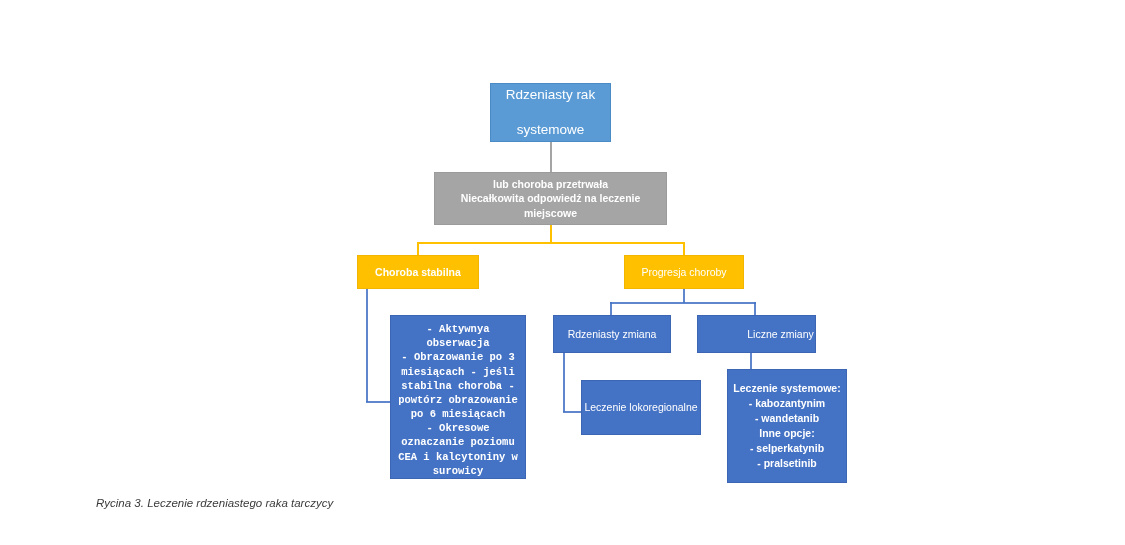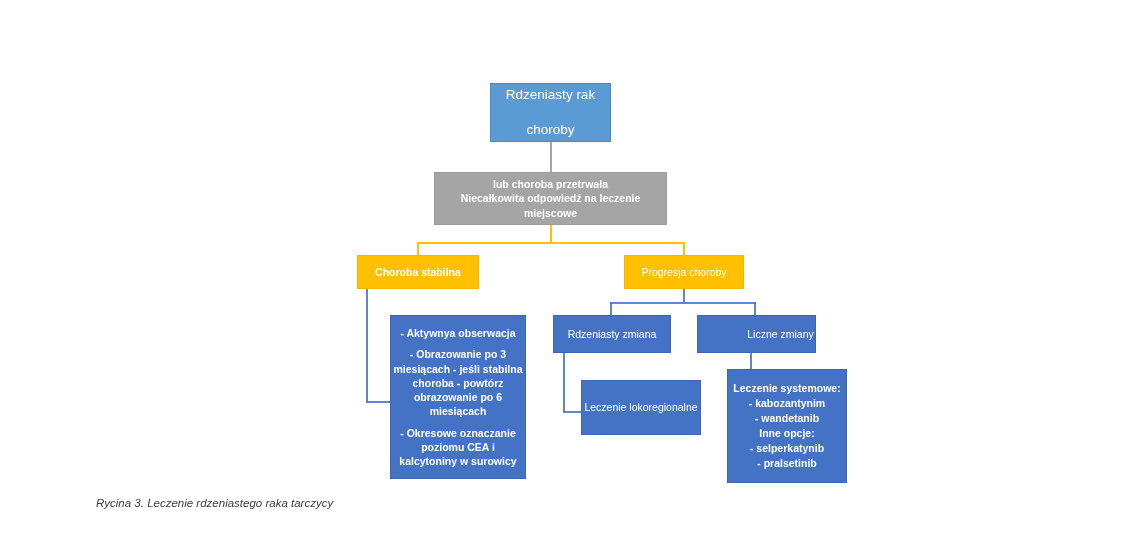--- a/index.html
+++ b/index.html
@@ -76,20 +76,21 @@
   }
   #node-progression {
     left: 624px; top: 255px; width: 120px; height: 34px;
     font-size: 10.5px;
   }
   #node-active-surveillance {
     left: 390px; top: 315px; width: 136px; height: 164px;
     font-size: 10.5px; font-weight: bold;
     padding: 6px 2px;
     justify-content: space-around;
+    font-family: Liberation Mono, monospace;
   }
   #node-single-lesion {
     left: 553px; top: 315px; width: 118px; height: 38px;
     font-size: 10.5px;
   }
   #node-multiple-lesions {
     left: 697px; top: 315px; width: 119px; height: 38px;
     font-size: 10.5px;
     padding-left: 48px;
   }
@@ -180,21 +181,21 @@
   <div class="conn v c-blue" id="conn-prog-right"></div>
 
   <div class="conn v c-blue" id="conn-single-down"></div>
   <div class="conn h c-blue" id="conn-single-arm"></div>
 
   <div class="conn v c-blue" id="conn-multi-down"></div>
   <div class="conn h c-blue" id="conn-multi-arm"></div>
 
   <div class="node node-lightblue" id="node-root">
     <span class="line">Rdzeniasty rak</span>
-    <span class="line">choroby</span>
+    <span class="line">systemowe</span>
   </div>
 
   <div class="node node-gray" id="node-incomplete">
     <span class="line">lub choroba przetrwała</span>
     <span class="line">Niecałkowita odpowiedź na leczenie miejscowe</span>
   </div>
 
   <div class="node node-amber" id="node-stable">
     <span class="line">Choroba stabilna</span>
   </div>

